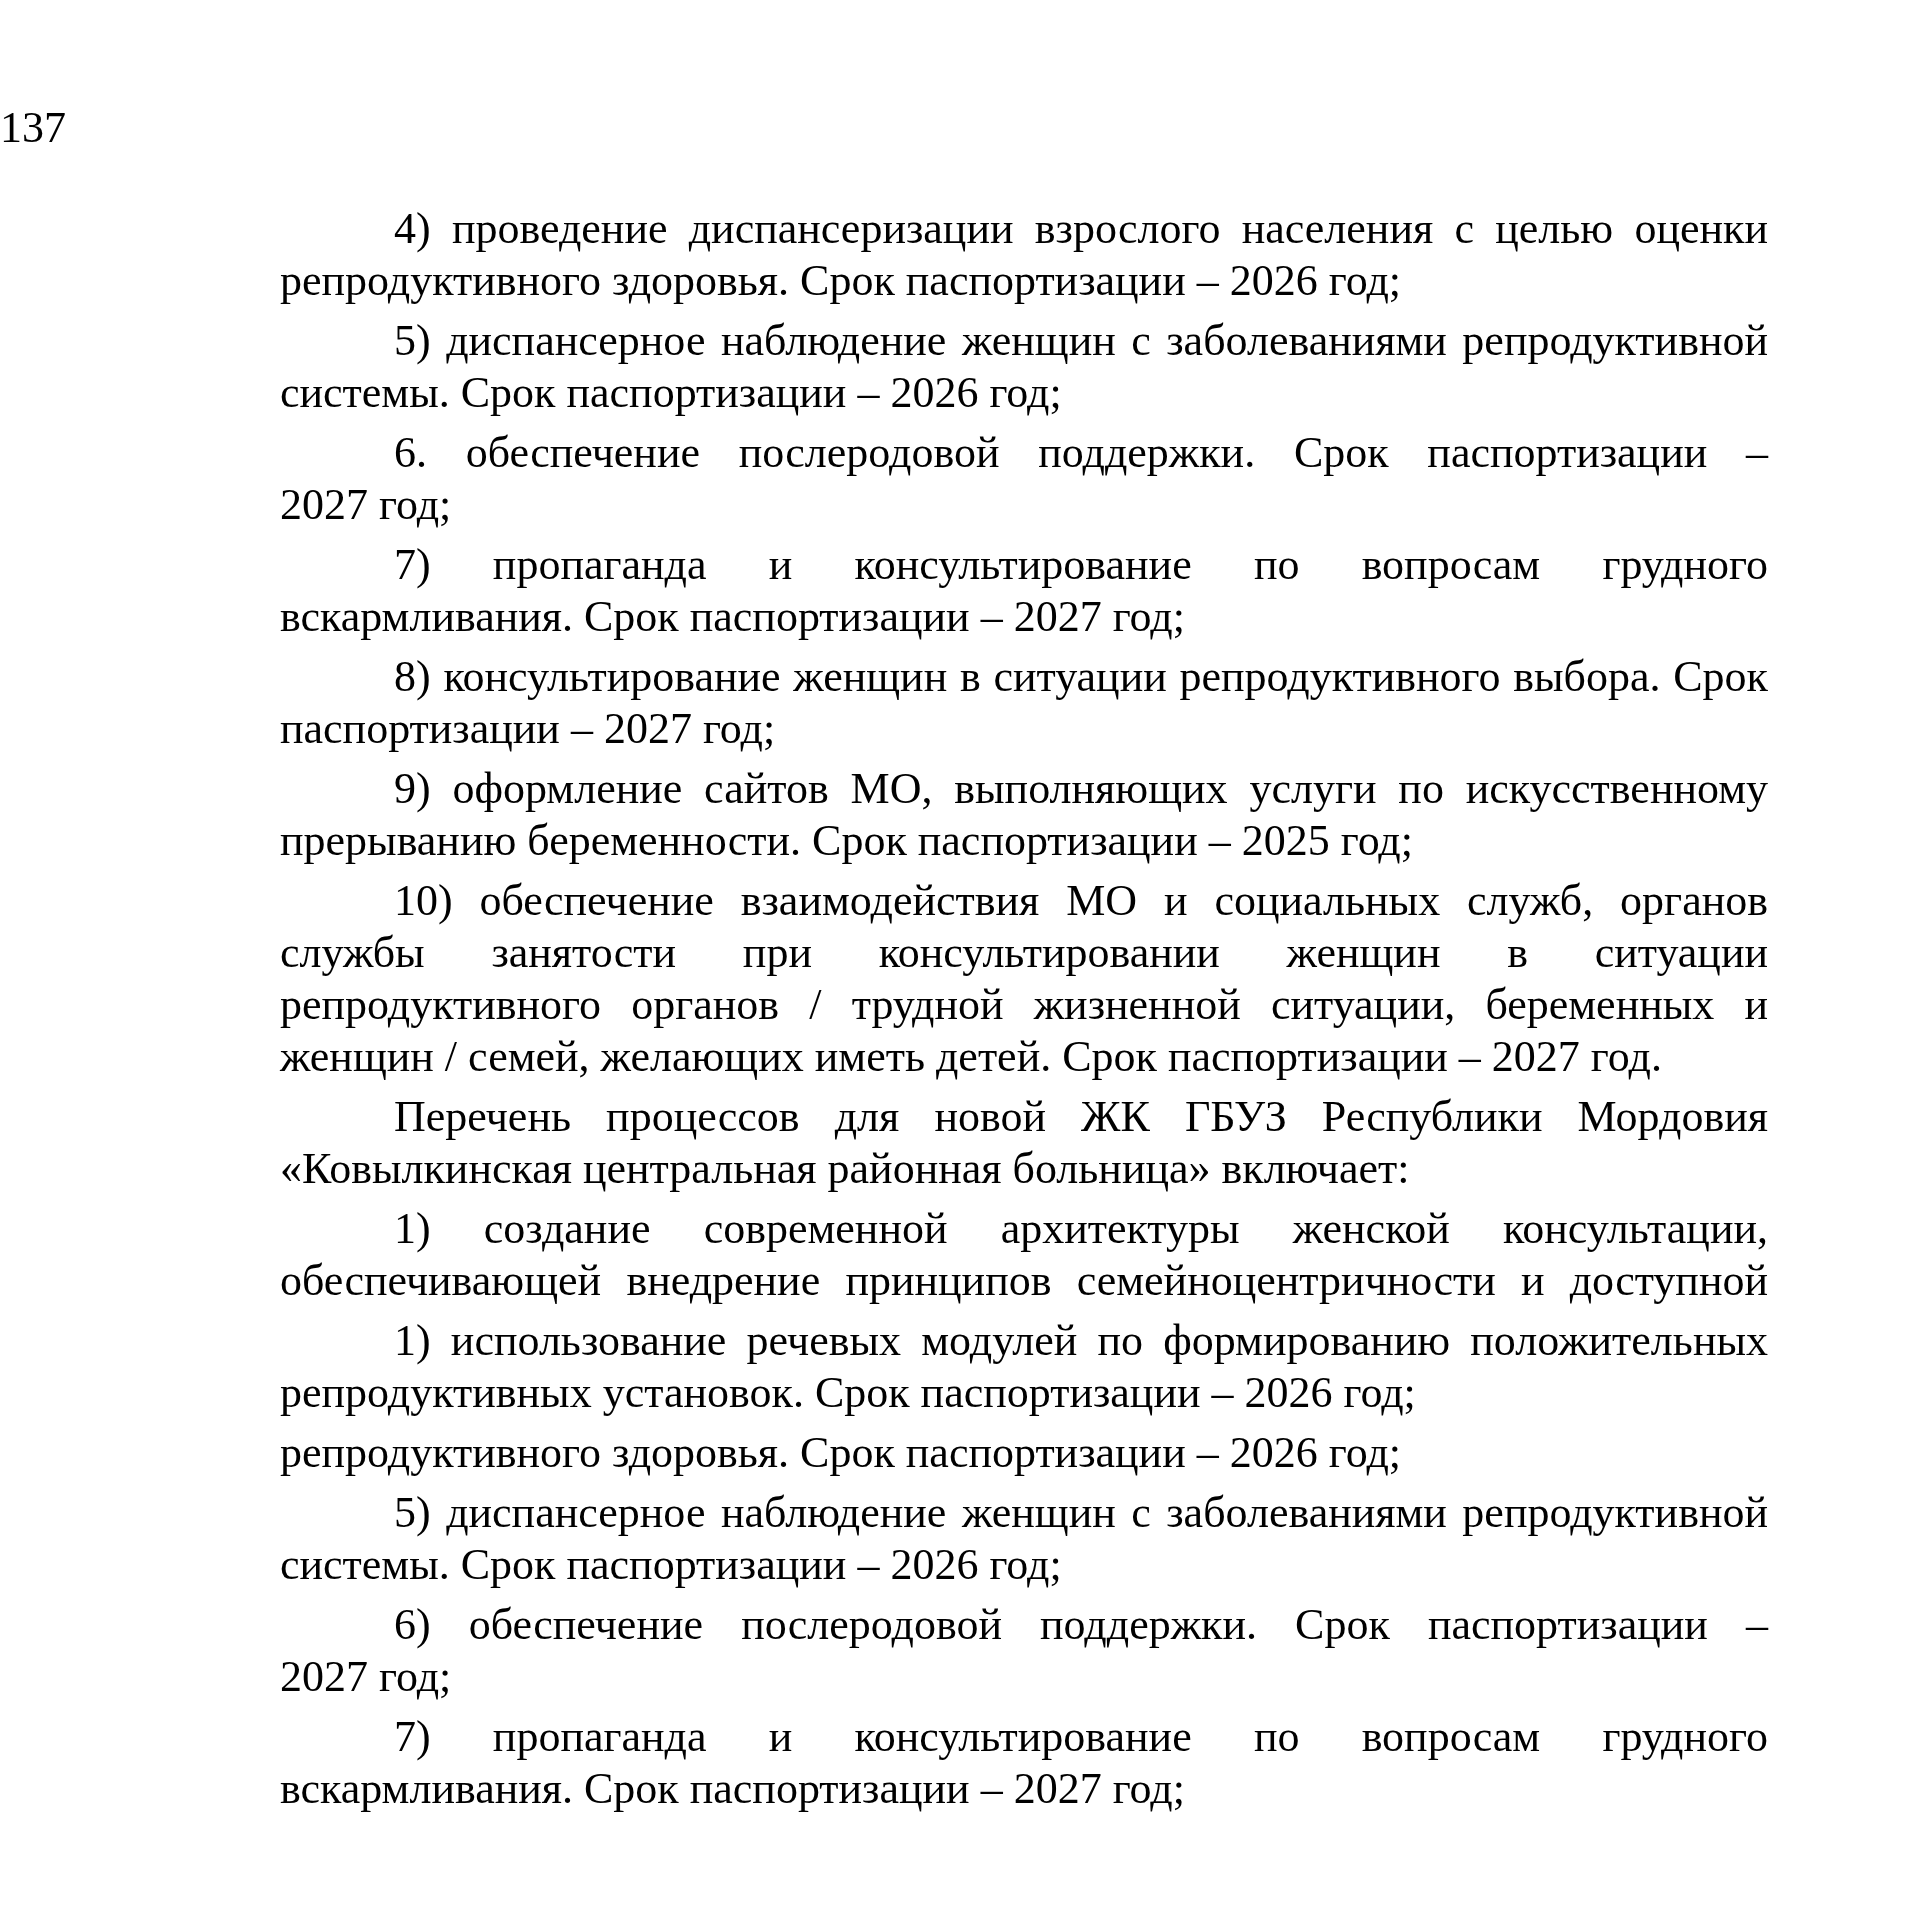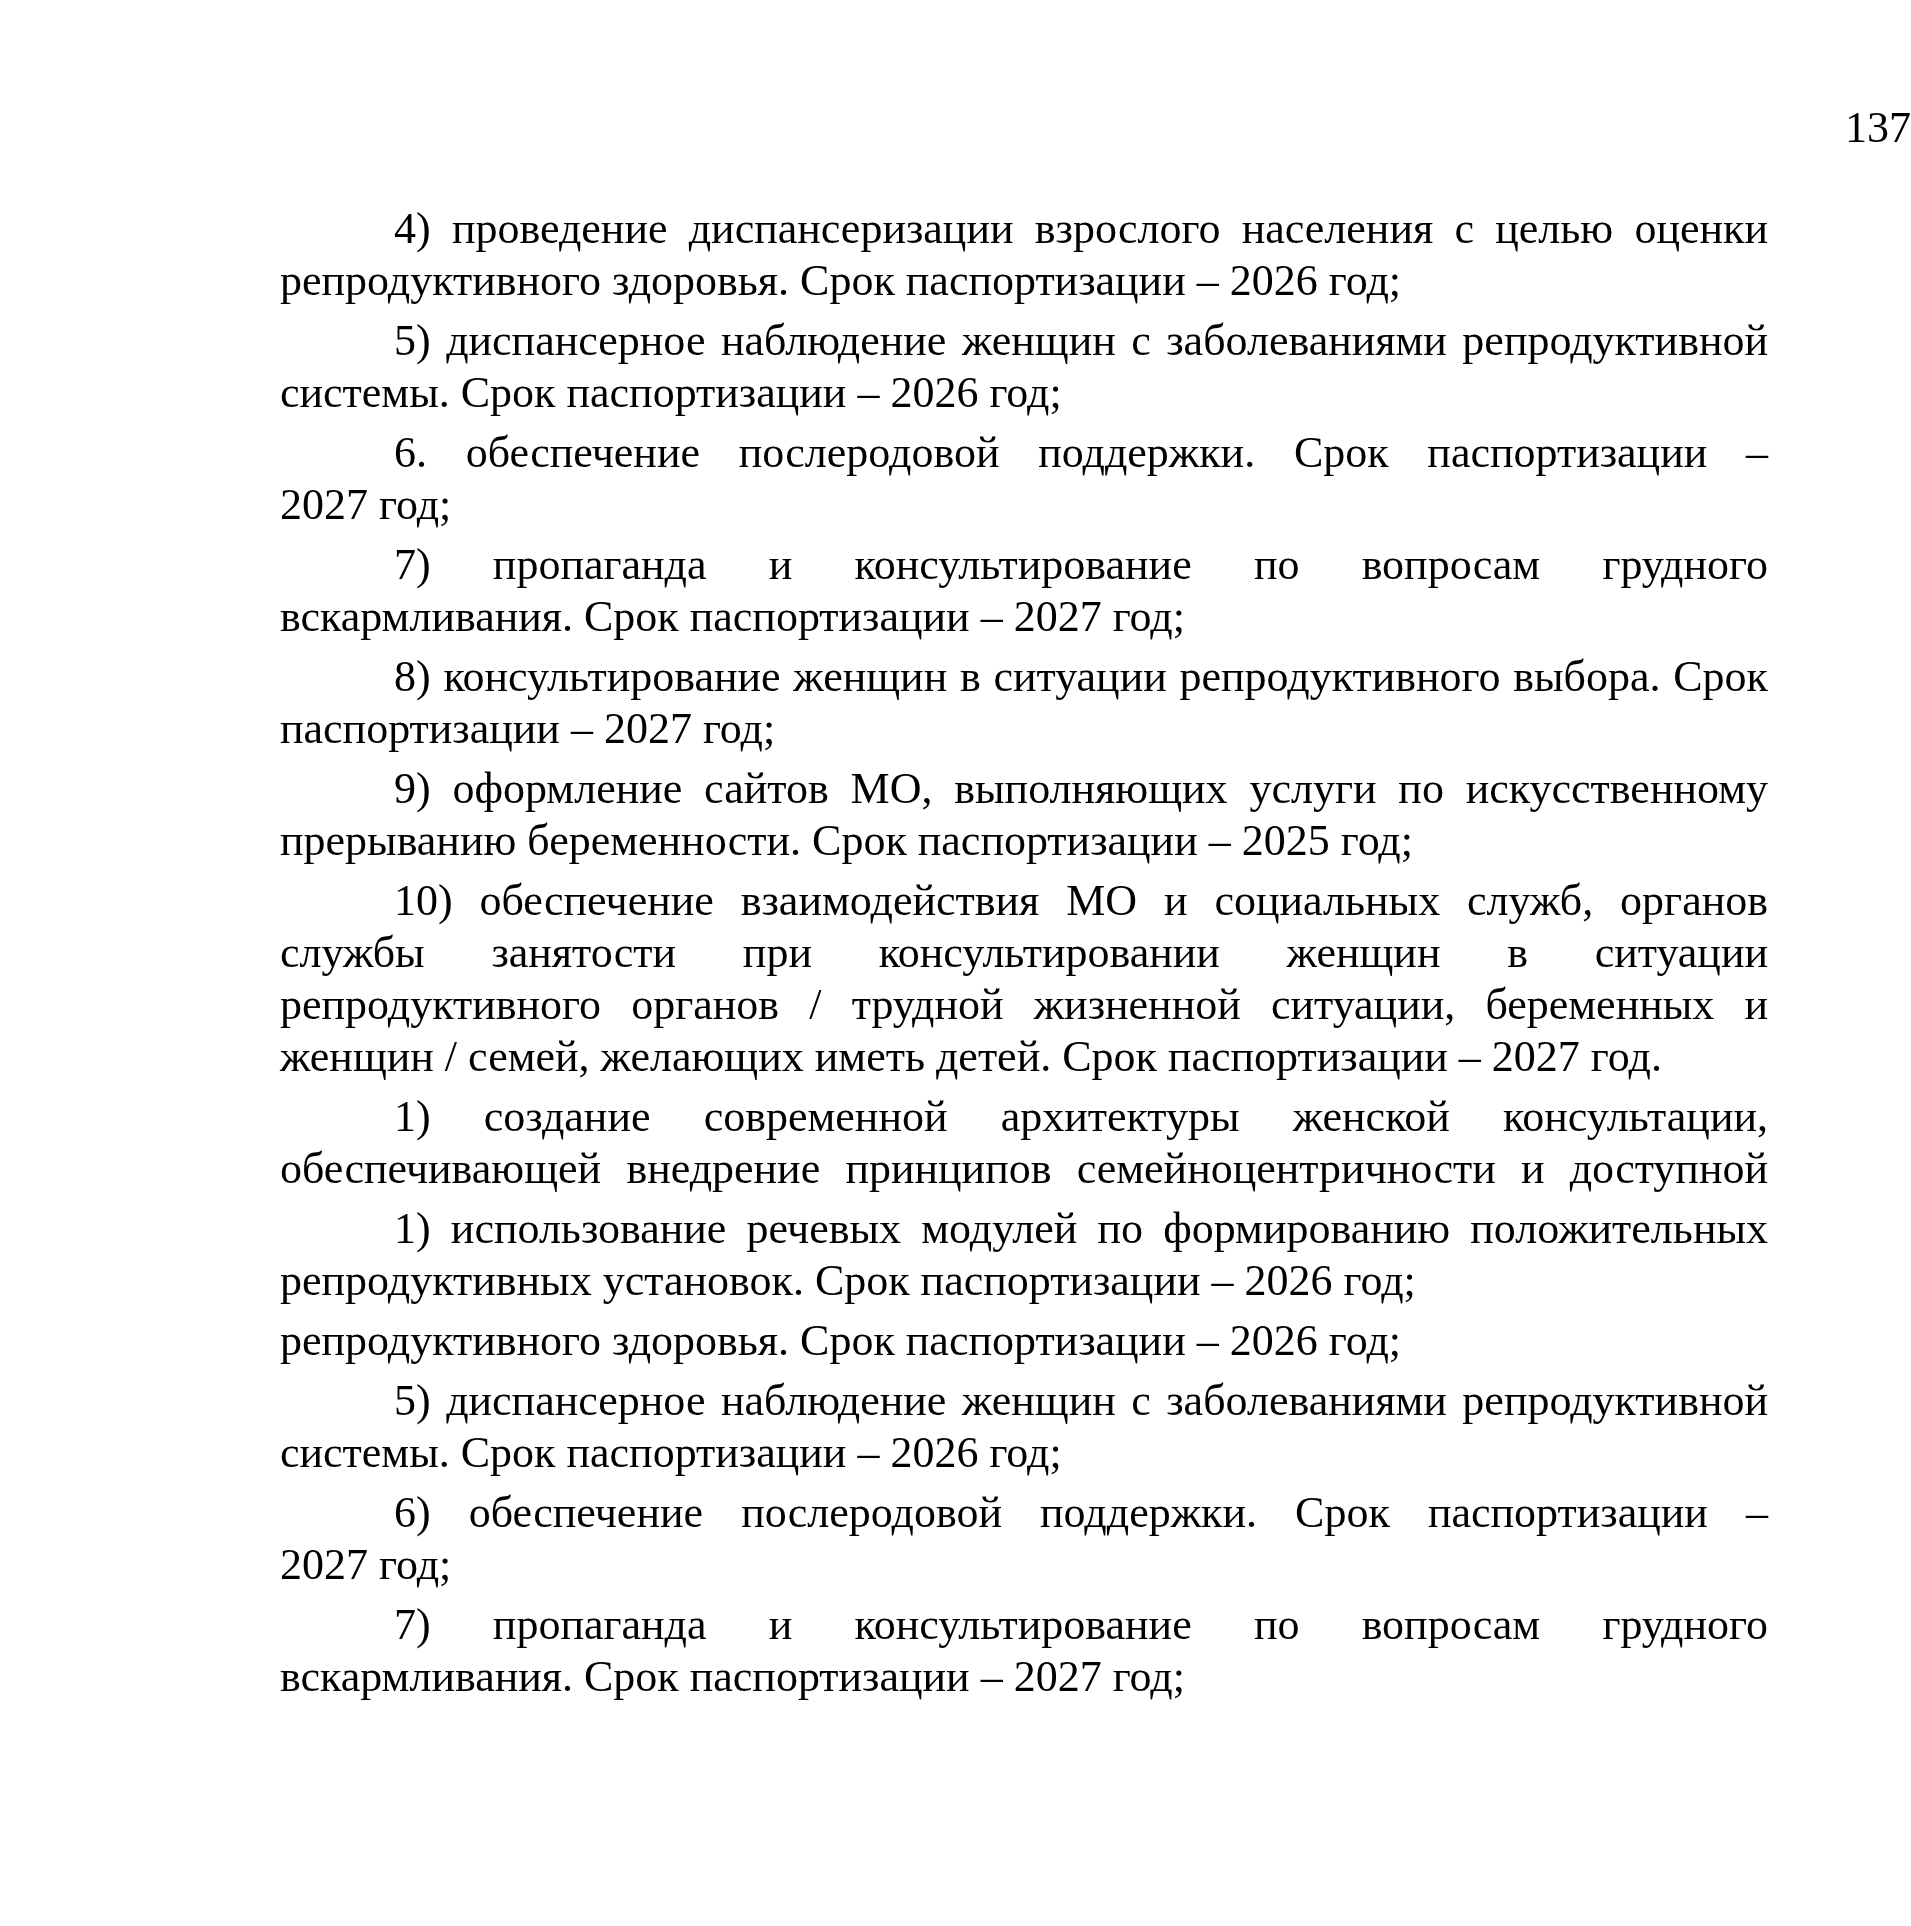--- a/index.html
+++ b/index.html
@@ -16,21 +16,21 @@
     font-family: "Liberation Serif", "DejaVu Serif", serif;
     font-size: 44px;
     overflow: hidden;
   }
   .page-number {
     position: absolute;
     top: 102px;
     left: 0;
     width: 100%;
     line-height: 52px;
-    text-align: right;
+    text-align: left;
   }
   .content {
     position: absolute;
     top: 195px;
     left: 272px;
     width: 1504px;
   }
   .para {
     margin: 8px;
     padding: 0;
@@ -78,20 +78,24 @@
         <div class="line first">9) оформление сайтов МО, выполняющих услуги по искусственному</div>
         <div class="line last">прерыванию беременности. Срок паспортизации – 2025 год;</div>
       </div>
       <div class="para">
         <div class="line first">10) обеспечение взаимодействия МО и социальных служб, органов</div>
         <div class="line">службы занятости при консультировании женщин в ситуации</div>
         <div class="line">репродуктивного органов / трудной жизненной ситуации, беременных и</div>
         <div class="line last">женщин / семей, желающих иметь детей. Срок паспортизации – 2027 год.</div>
       </div>
       <div class="para">
+        <div class="line first">Перечень процессов для новой ЖК ГБУЗ Республики Мордовия</div>
+        <div class="line last">«Ковылкинская центральная районная больница» включает:</div>
+      </div>
+      <div class="para">
         <div class="line first">1) создание современной архитектуры женской консультации,</div>
         <div class="line">обеспечивающей внедрение принципов семейноцентричности и доступной</div>
       </div>
       <div class="para">
         <div class="line first">1) использование речевых модулей по формированию положительных</div>
         <div class="line last">репродуктивных установок. Срок паспортизации – 2026 год;</div>
       </div>
       <div class="para">
         <div class="line last">репродуктивного здоровья. Срок паспортизации – 2026 год;</div>
       </div>

